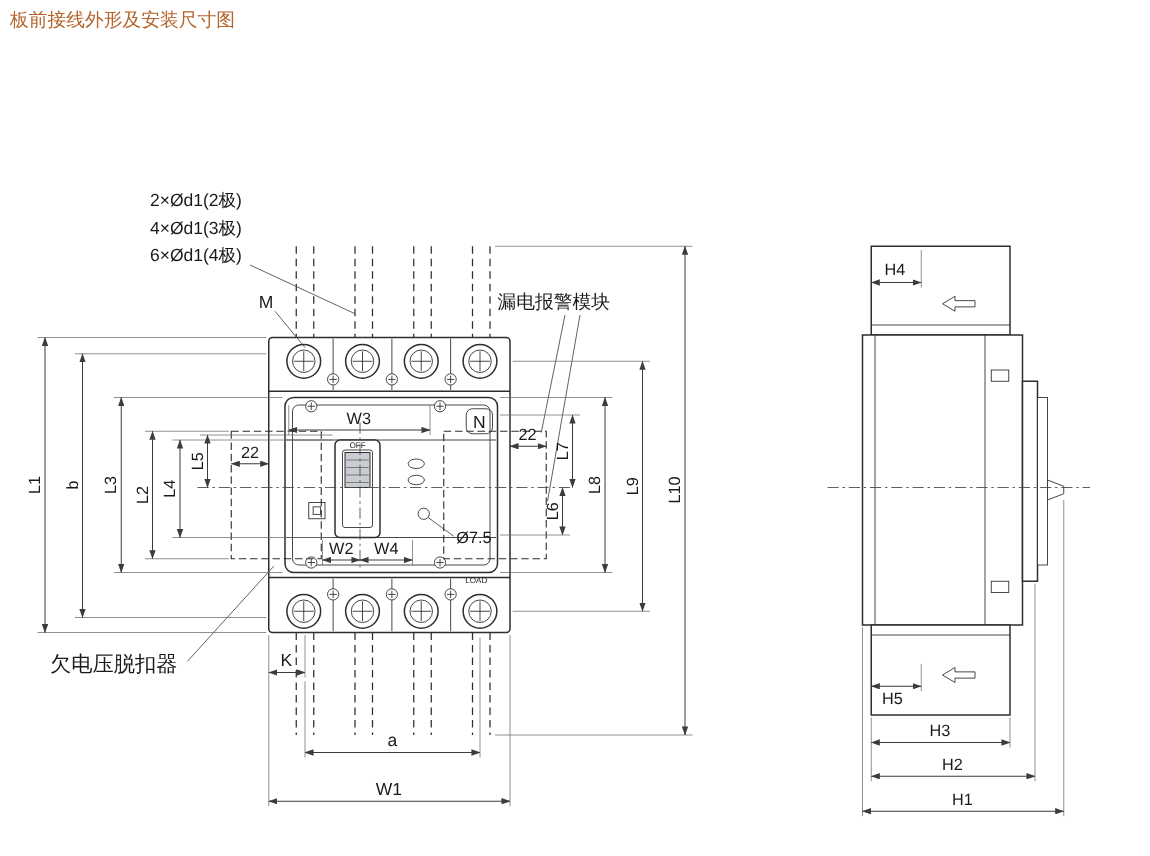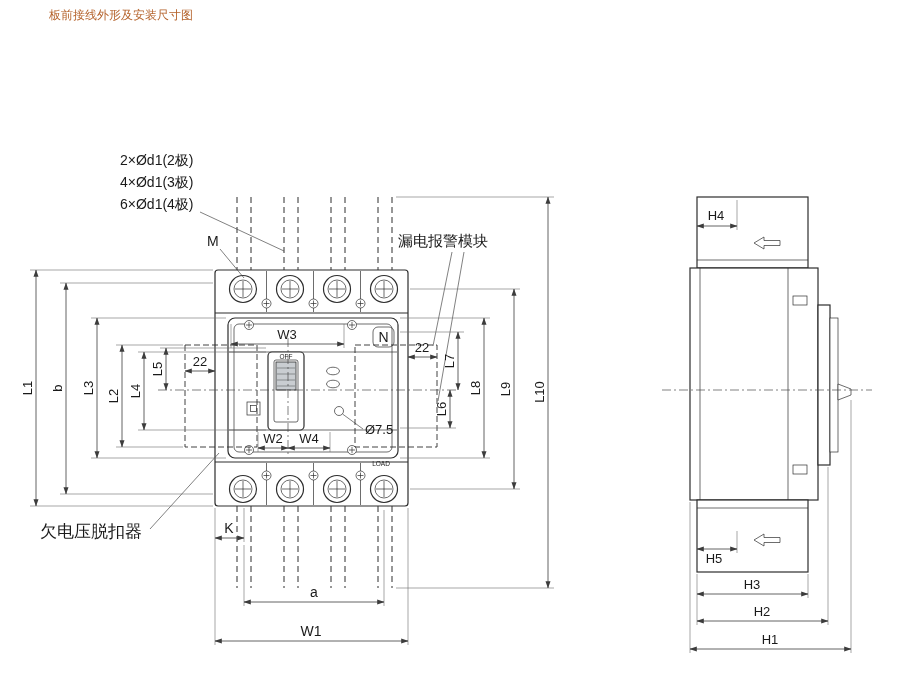--- a/index.html
+++ b/index.html
@@ -1,18 +1,18 @@
 <!DOCTYPE html>
 <html><head>
 <meta charset="utf-8">
 <style>
   html,body{margin:0;padding:0;background:#fff;}
   .stage{position:relative;width:920px;height:685px;background:#fff;overflow:hidden;
          font-family:"Liberation Sans",sans-serif;}
-  .page-title{position:absolute;left:8px;top:7px;font-size:12px;font-weight:500;color:#b5632c;margin-left:41px;}
+  .page-title{position:absolute;left:8px;top:7px;font-size:15px;font-weight:500;color:#b5632c;}
   svg{position:absolute;left:0;top:0;}
   
   .ln{stroke:#2e2e2e;stroke-width:1.2;fill:none;}
   .lnf{stroke:#2e2e2e;stroke-width:1.2;fill:#fff;}
   .thin{stroke:#2e2e2e;stroke-width:.7;fill:none;}
   .thinf{stroke:#2e2e2e;stroke-width:.7;fill:#fff;}
   .dim{stroke:#3c3c3c;stroke-width:.8;fill:none;}
   .ext{stroke:#6b6b6b;stroke-width:.6;fill:none;}
   .lead{stroke:#4a4a4a;stroke-width:.7;fill:none;}
   .cond{stroke:#2e2e2e;stroke-width:1;fill:none;stroke-dasharray:6 4;}

